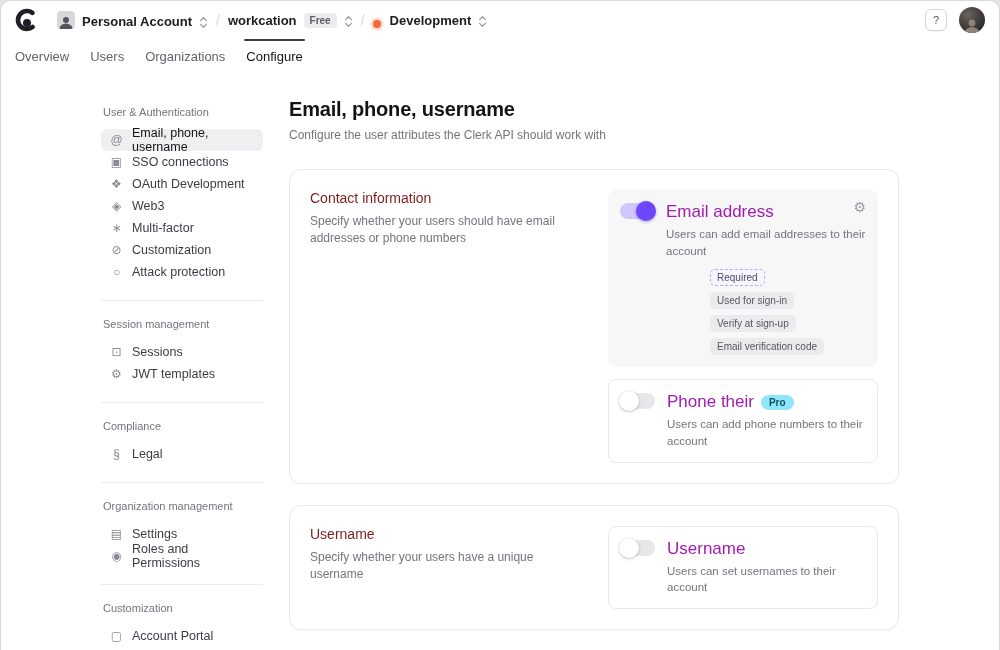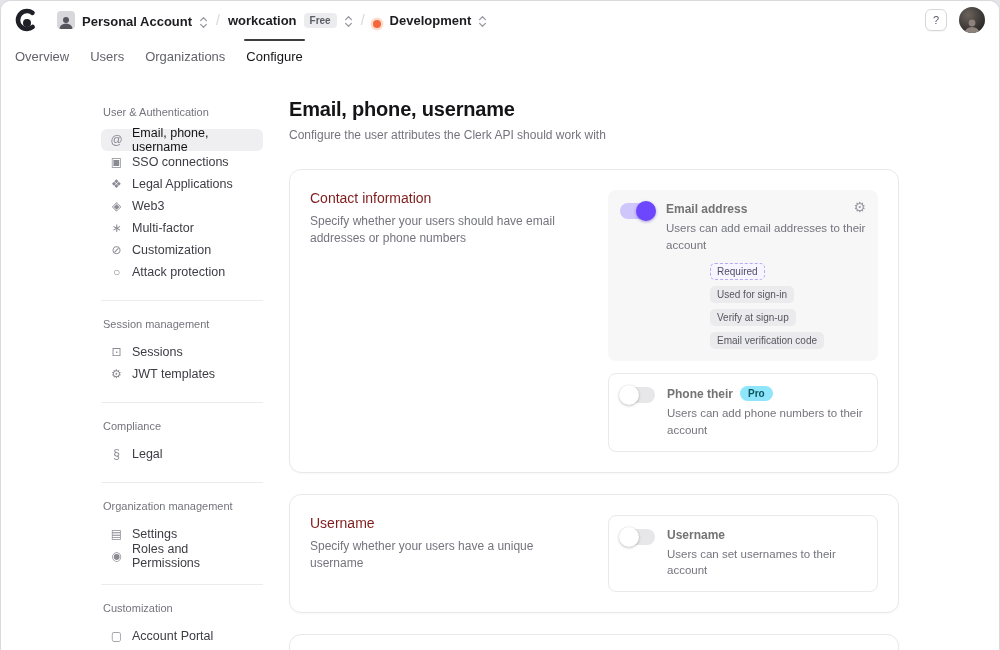--- a/index.html
+++ b/index.html
@@ -65,21 +65,21 @@
   .card-left { width:272px; flex-shrink:0; }
   .card-title { font-size:14px; font-weight:400; color:#7f1d1d; margin-bottom:7px; }
   .card-desc { font-size:12px; color:#74747e; line-height:1.45; }
   .card-right { flex:1; min-width:0; display:flex; flex-direction:column; gap:12px; }
 
   .panel { border-radius:8px; padding:12px; display:flex; gap:12px; position:relative; align-items:flex-start; }
   .panel.gray { background:#f7f7f8; }
   .panel.white { background:#fff; border:1px solid #e9e9ec; }
   .panel-body { flex:1; min-width:0; }
   .panel-title-row { display:flex; align-items:center; }
-  .panel-title { font-size:12px; font-weight:700; color:#737373; }
+  .panel-title { font-size:17px; font-weight:400; color:#a21caf; }
   .panel-desc { font-size:11.5px; color:#74747e; line-height:1.45; margin-top:4px; }
   .gear { position:absolute; top:10px; right:12px; font-size:14px; color:#9a9aa3; line-height:1; cursor:pointer; }
 
   .chips { display:flex; flex-wrap:wrap; gap:6px; margin-top:10px; }
   .chip { font-size:10px; color:#56565f; background:#ebebee; border-radius:5px; padding:3px 7px; white-space:nowrap;margin-left:44px; }
   .chip.required { background:#f7f5ff; border:1px dashed #b7abf5; color:#4f4d66; padding:2px 6px; }
   .chip-pro { font-size:10px; font-weight:700; color:#0b5560; background:#8fe6fa; border-radius:999px; padding:2px 8px; margin-left:7px; }
 
   
   .toggle { width:34px; height:16px; border-radius:999px; background:#e7e7ea; position:relative; flex-shrink:0; margin-top:1px; cursor:pointer; }
@@ -175,21 +175,21 @@
         <div class="side-item active">
           <span class="ic">@</span>
           <span>Email, phone, username</span>
         </div>
         <div class="side-item">
           <span class="ic">▣</span>
           <span>SSO connections</span>
         </div>
         <div class="side-item">
           <span class="ic">❖</span>
-          <span>Legal Applications</span>
+          <span>OAuth Development</span>
         </div>
         <div class="side-item">
           <span class="ic">◈</span>
           <span>Web3</span>
         </div>
         <div class="side-item">
           <span class="ic">∗</span>
           <span>Multi-factor</span>
         </div>
         <div class="side-item">

